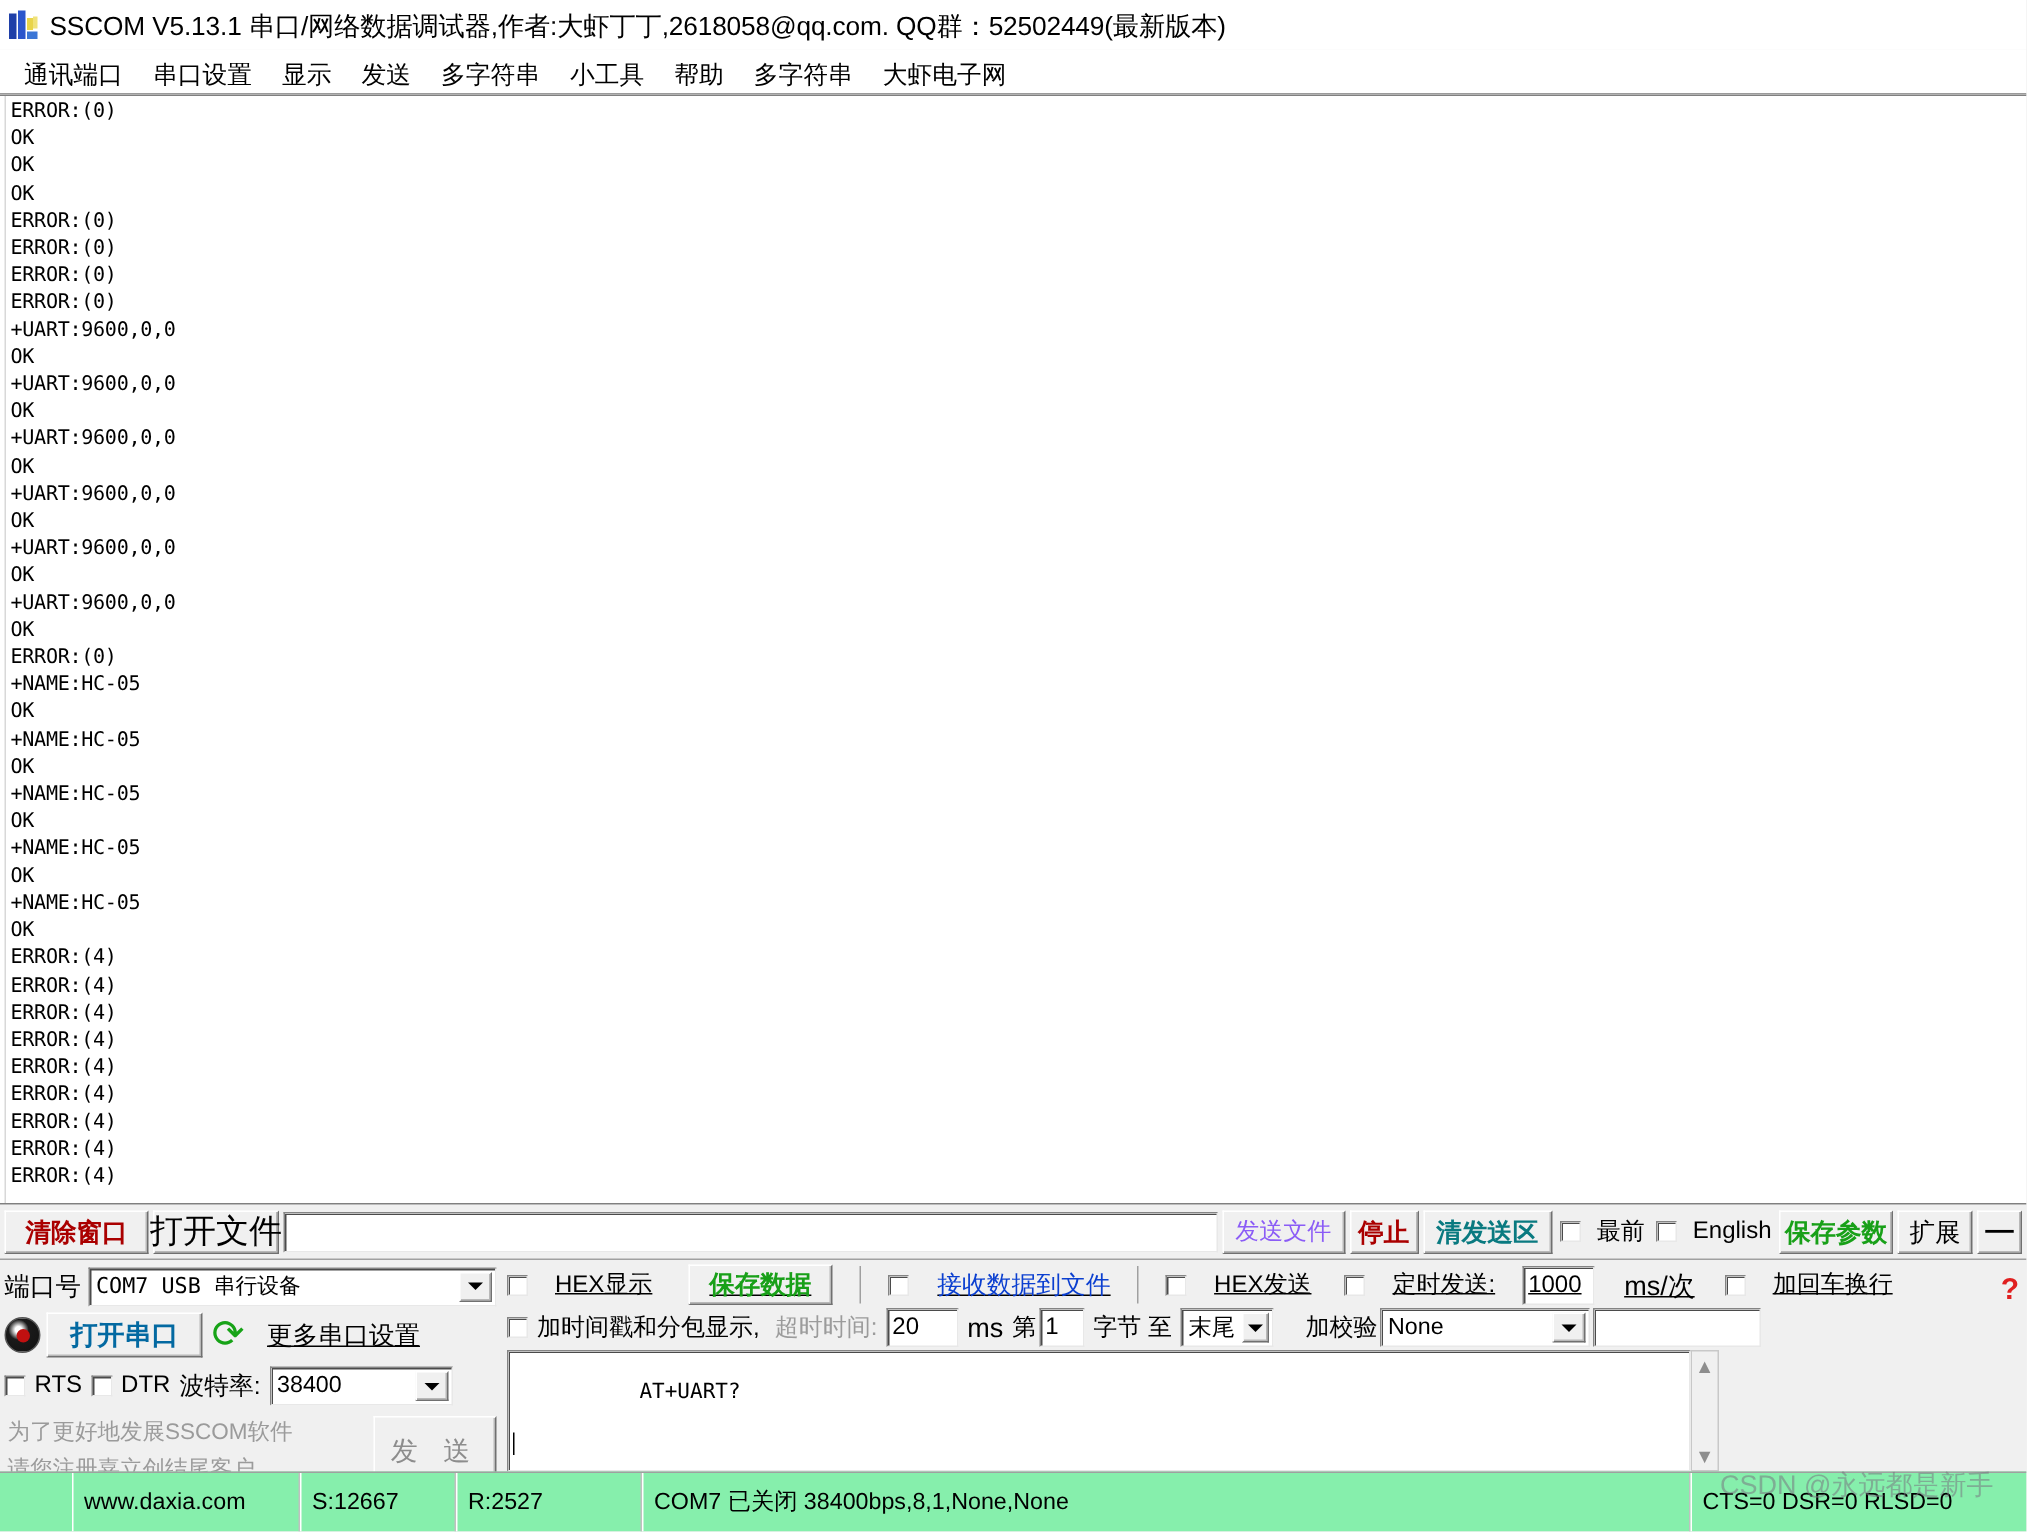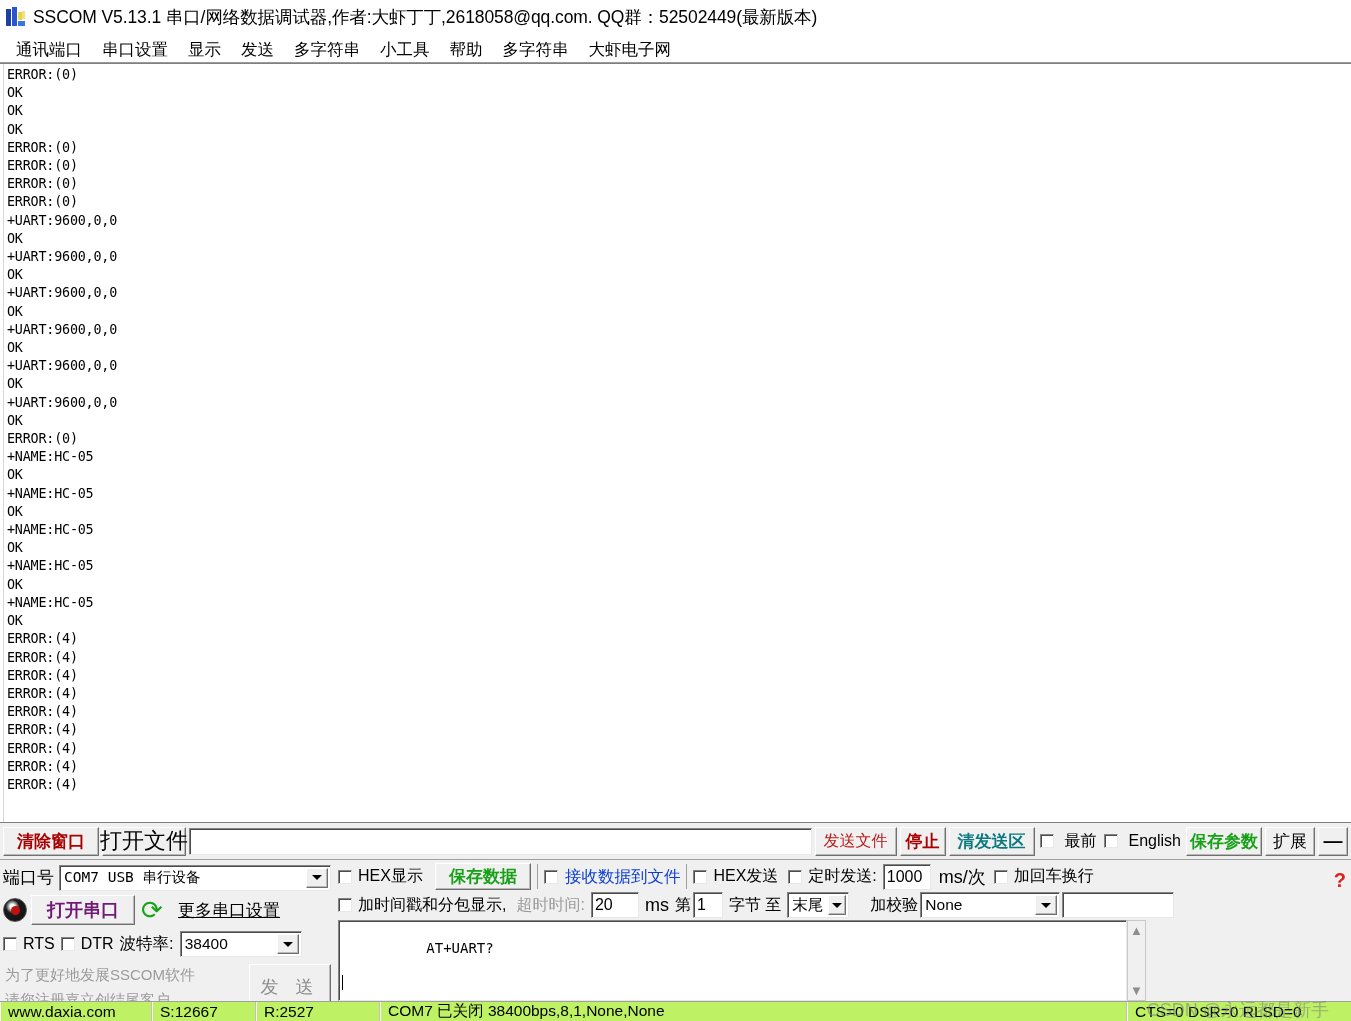--- a/index.html
+++ b/index.html
@@ -188,21 +188,21 @@
     flex: none;
     background: #f0f0f0;
     display: flex;
     align-items: center;
     padding: 2px 3px;
     gap: 3px;
   }
   .b-clear { width: 96px; height: 29px; color: #aa0000; font-weight: bold; font-size: 17px; }
   .b-openfile { width: 84px; height: 29px; font-size: 22px; }
   .file-path { flex: 1 1 auto; height: 27px; min-width: 0; }
-  .b-sendfile { width: 82px; height: 29px; color: #b91c1c; font-size: 16px; }
+  .b-sendfile { width: 82px; height: 29px; color: #8b5cf6; font-size: 16px; }
   .b-stop { width: 46px; height: 29px; color: #aa0000; font-weight: bold; font-size: 17px; }
   .b-clearsend { width: 86px; height: 29px; color: #0a7a80; font-weight: bold; font-size: 17px; }
   .chk-group { display: flex; align-items: center; gap: 11px; padding: 0 2px; }
   .b-saveparam { width: 76px; height: 29px; color: #18a018; font-weight: bold; font-size: 17px; }
   .b-extend { width: 50px; height: 29px; font-size: 17px; }
   .b-minus { width: 30px; height: 29px; font-size: 19px; font-weight: bold; }
 
   
   .settings {
     flex: none;
@@ -229,21 +229,21 @@
     position: relative;
     flex: none;
   }
   .led::after {
     content: "";
     position: absolute;
     left: 7px; top: 7px; width: 9px; height: 9px;
     border-radius: 50%;
     background: #c01010;
   }
-  .b-openport { width: 104px; height: 30px; color: #701a75; font-weight: bold; font-size: 18px; }
+  .b-openport { width: 104px; height: 30px; color: #0369a1; font-weight: bold; font-size: 18px; }
   .refresh-ico {
     width: 26px; height: 26px; flex: none;
     display: flex; align-items: center; justify-content: center;
     color: #17a317; font-size: 26px; line-height: 1;
     font-family: "DejaVu Sans", sans-serif;
     cursor: default;
   }
   .b-moresettings {
     width: 120px; height: 26px;
     background: #f0f0f0; border: none; box-shadow: none;
@@ -258,21 +258,21 @@
     width: 224px; height: 50px;
     font-size: 15px; line-height: 25px;
     color: #9b9b9b;
     white-space: nowrap;
     padding-left: 2px;
     flex: none;
   }
   .b-send { width: 96px; height: 46px; font-size: 18px; color: #8d8d8d; letter-spacing: 6px; }
 
   
-  .mid-r1 { height: 32px; display: flex; align-items: center; padding: 3px 0 0 4px; gap: 0; }
+  .mid-r1 { height: 32px; display: flex; align-items: center; padding: 3px 0 0 4px; gap: 12px; text-decoration: underline; }
   .mid-r2 { height: 32px; display: flex; align-items: center; padding: 2px 0 0 4px; gap: 0; }
   .sep-v { width: 1px; align-self: stretch; background: #a0a0a0; margin: 1px 6px; }
 
   .b-savedata { width: 96px; height: 27px; color: #18a018; font-weight: bold; font-size: 17px; }
   .lnk-blue { color: #0b3fd0; font-size: 16.5px; white-space: nowrap; }
 
   .tiny-field { height: 26px; }
 
   .sendbox-wrap {
     flex: 1 1 auto;
@@ -320,27 +320,28 @@
     position: absolute;
     right: 5px; top: 9px;
     font-size: 20px; font-weight: bold;
     color: #e02020;
     font-family: "Liberation Sans", sans-serif;
     cursor: default;
   }
 
   
   .statusbar {
-    height: 20px; flex: none;
-    background: #bef264;
+    height: 40px; flex: none;
+    background: #86efac;
     border-top: 1px solid #a0a0a0;
     display: flex;
     align-items: stretch;
     font-size: 15.5px;
     position: relative;
+    padding-left: 48px;
   }
   .sb-cell {
     display: flex; align-items: center;
     padding: 0 7px;
     border-right: 1px solid #c0c0c0;
     border-left: 1px solid #ffffff;
     white-space: nowrap;
     color: #000;
   }
   .sb-1 { width: 152px; }

